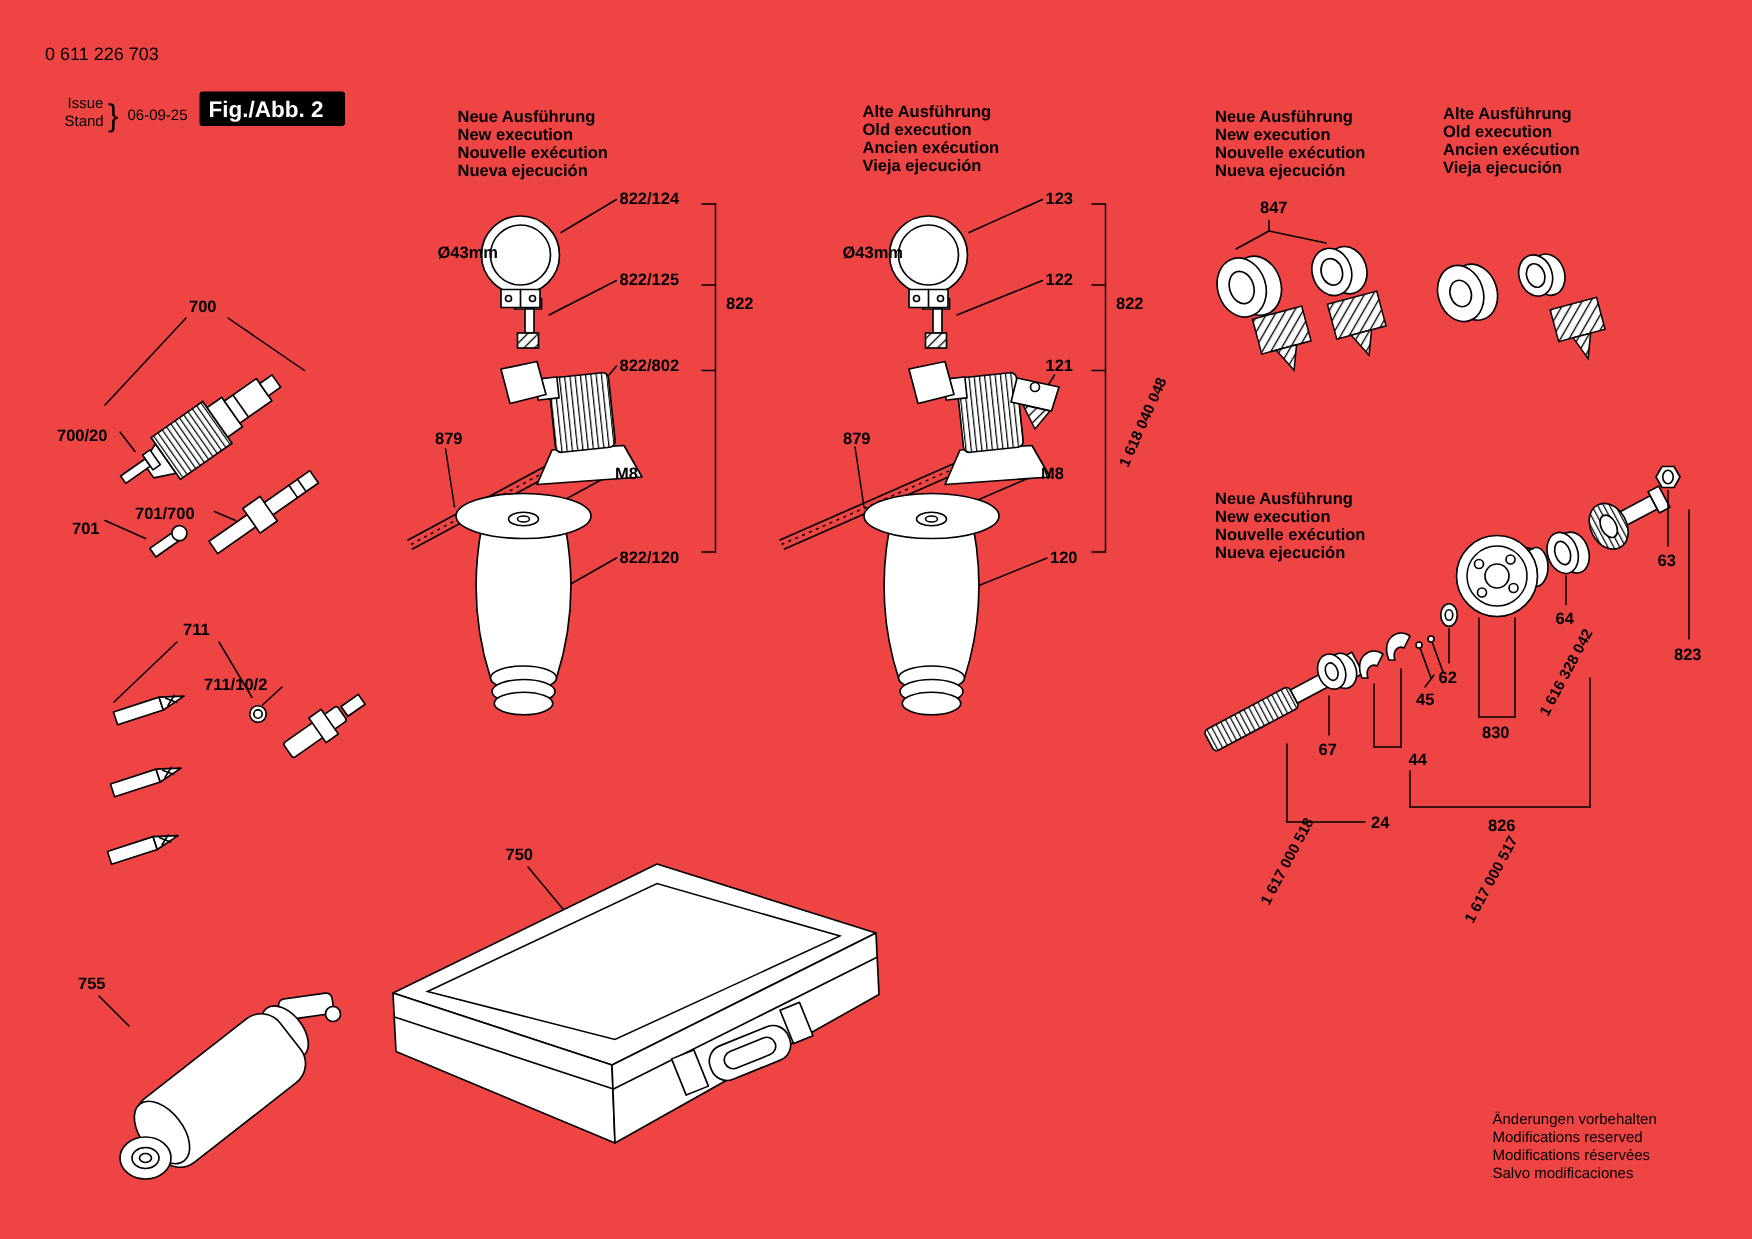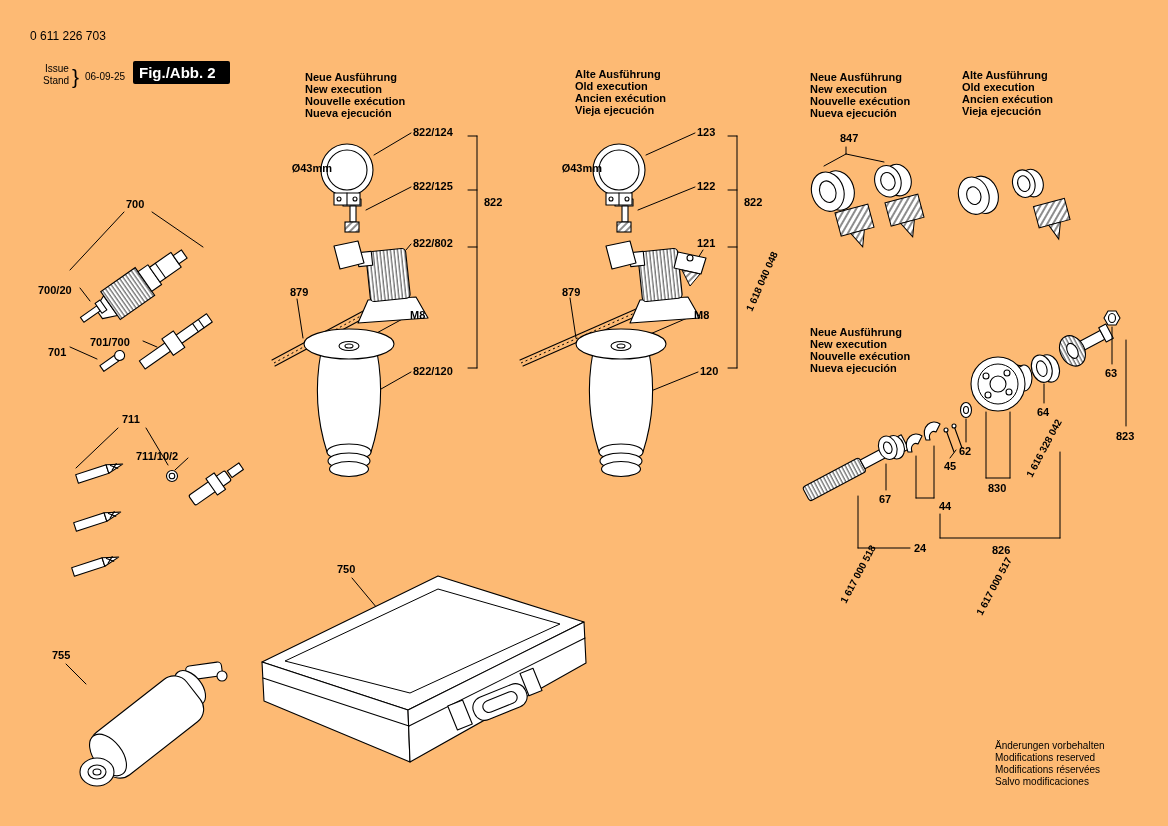--- a/index.html
+++ b/index.html
@@ -1,16 +1,16 @@
 <!DOCTYPE html>
 <html><head>
 <meta charset="utf-8">
 <style>
   html,body{margin:0;padding:0;background:#ffffff;}
-  .page{position:relative;width:1168px;height:826px;background:#fdba74;
+  .page{position:relative;width:1168px;height:826px;background:#ef4444;
         font-family:"Liberation Sans",sans-serif;overflow:hidden;}
   svg text{fill:#000;}
   .callout{font:bold 11px "Liberation Sans",sans-serif;}
   .legend{font:bold 11px "Liberation Sans",sans-serif;}
   .meta{font:12px "Liberation Sans",sans-serif;}
   .meta-sm{font:10px "Liberation Sans",sans-serif;}
   .brace{font:21px "Liberation Sans",sans-serif;}
   .badge-text{font:bold 15px "Liberation Sans",sans-serif;fill:#fff;}
   .foot{font:10px "Liberation Sans",sans-serif;}
   .rotnum{font:bold 10px "Liberation Sans",sans-serif;}

